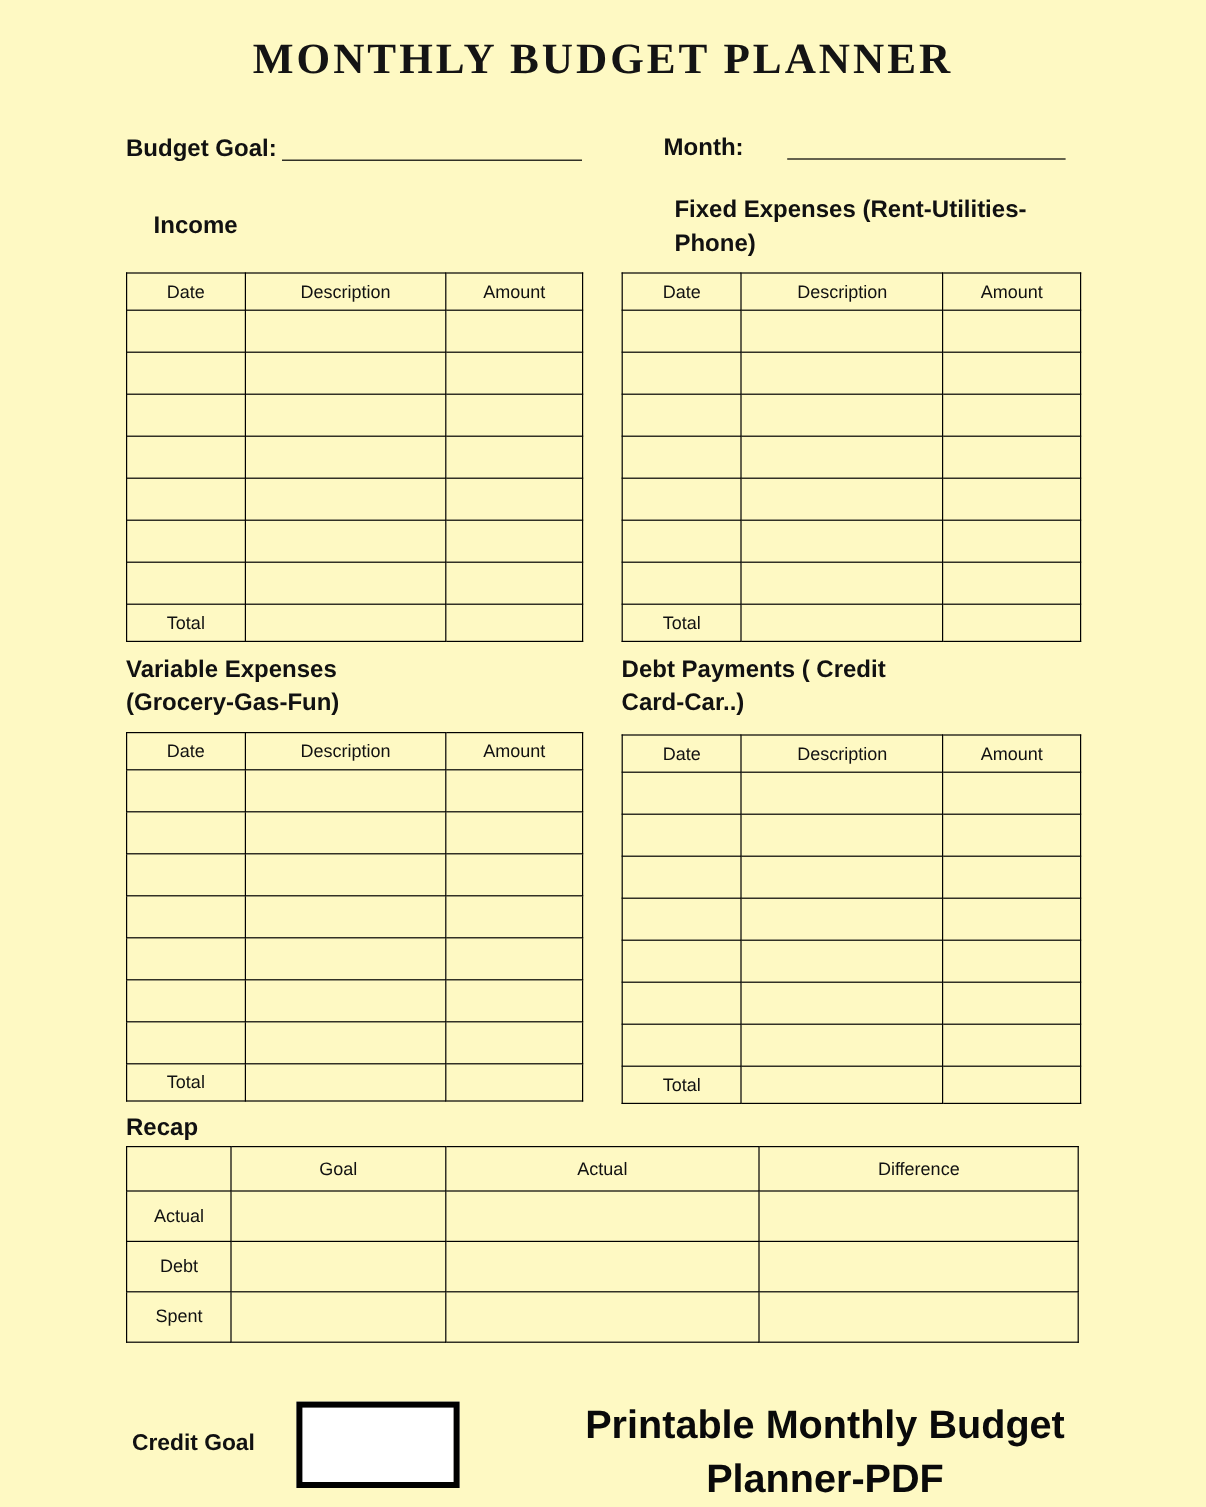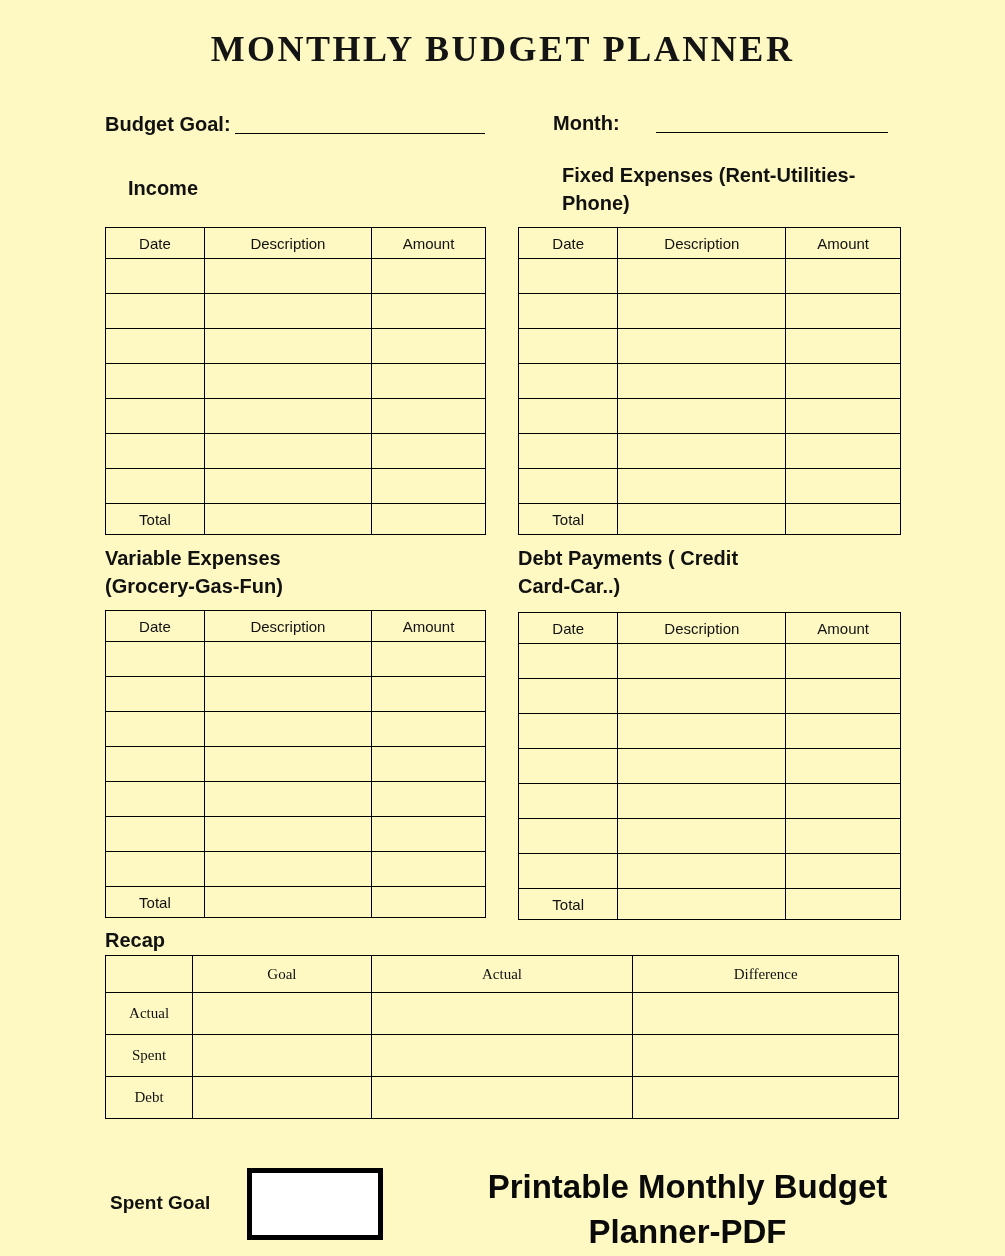--- a/index.html
+++ b/index.html
@@ -81,21 +81,21 @@
   .entry-table tbody td{height:34px;}
   .entry-table tfoot td{height:30px;}
   .t-income{left:105px;top:227px;width:381px;}
   .t-fixed{left:518px;top:227px;width:383px;}
   .t-variable{left:105px;top:610px;width:381px;}
   .t-debt{left:518px;top:612px;width:383px;}
   .c-date{width:26%;}
   .c-desc{width:44%;}
   .c-amt{width:30%;}
 
-  .recap-table{left:105px;top:955px;width:794px;font-family:Liberation Serif, serif;}
+  .recap-table{left:105px;top:955px;width:794px;}
   .recap-table th{height:36px;font-weight:400;}
   .recap-table td{height:41px;}
   .rc-0{width:11%;}
   .rc-1{width:22.5%;}
   .rc-2{width:33%;}
   .rc-3{width:33.5%;}
 
   .saving-goal-label{
     position:absolute;
     left:110px;
@@ -398,31 +398,31 @@
       </tr>
     </thead>
     <tbody>
         <tr>
           <td>Actual</td>
           <td></td>
           <td></td>
           <td></td>
         </tr>
         <tr>
+          <td>Debt</td>
+          <td></td>
+          <td></td>
+          <td></td>
+        </tr>
+        <tr>
           <td>Spent</td>
-          <td></td>
-          <td></td>
-          <td></td>
-        </tr>
-        <tr>
-          <td>Debt</td>
           <td></td>
           <td></td>
           <td></td>
         </tr>
       </tbody>
   </table>
 
-  <span class="saving-goal-label">Spent Goal</span>
+  <span class="saving-goal-label">Credit Goal</span>
   <div class="saving-goal-box"></div>
   <div class="printable-note">Printable Monthly Budget Planner-PDF</div>
 
 </div>
 
 </body></html>

